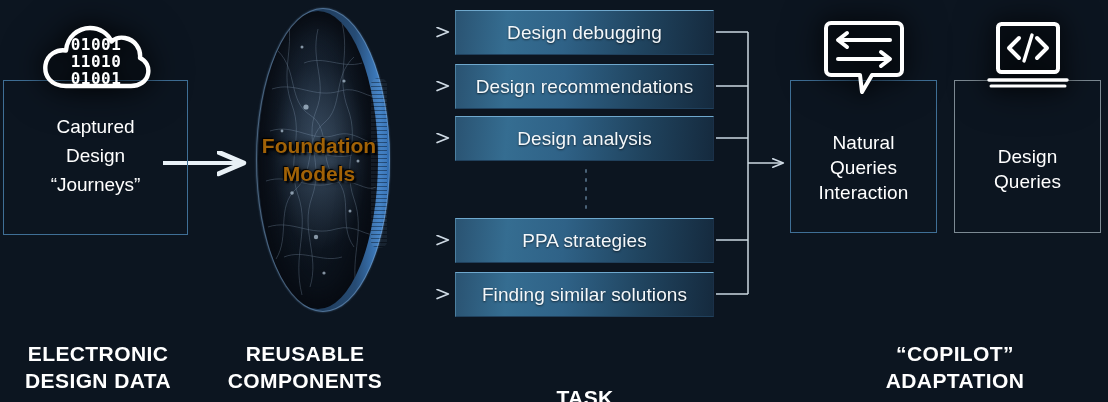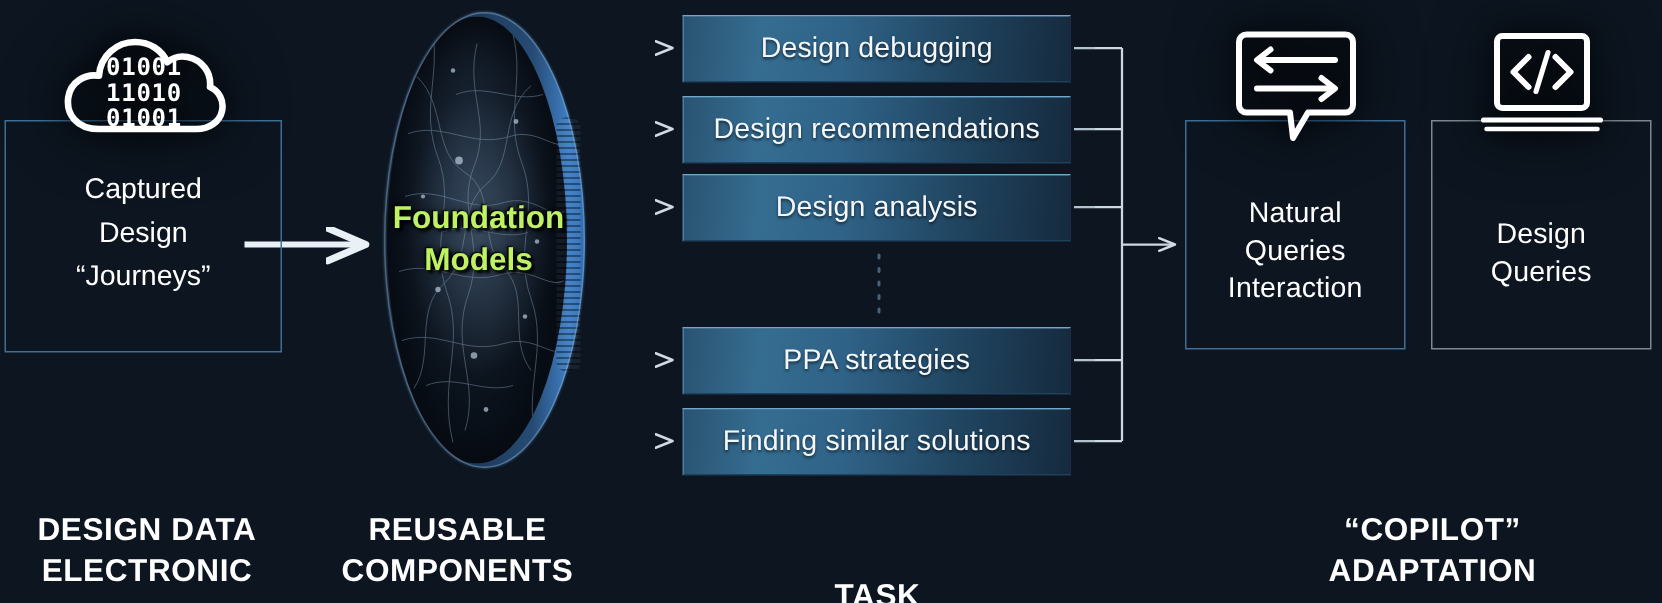--- a/index.html
+++ b/index.html
@@ -92,21 +92,21 @@
     opacity: .75;
   }
   #disc .caption {
     position: absolute;
     left: 0; right: 8px;
     top: 124px;
     text-align: center;
     font-size: 21px;
     font-weight: bold;
     line-height: 28px;
-    color: #bef264;
+    color: #a16207;
     text-shadow: 2px 2px 2px #000, -1px -1px 1px #000, 0 0 6px #000;
   }
   
   .task {
     position: absolute;
     left: 455px; width: 259px; height: 45px;
     box-sizing: border-box;
     border-top: 1.5px solid #6fa8cd;
     border-left: 1px solid #4c7f9f;
     border-right: 1px solid #1b3048;
@@ -214,22 +214,22 @@
   </div>
 
   <div style="position:absolute; left:3px; top:112px; width:185px; text-align:center;
               font-size:19px; line-height:29px;">
     <div>Captured</div>
     <div>Design</div>
     <div>“Journeys”</div>
   </div>
 
   <div class="section-title" style="left:0px; width:196px;">
+    <div>ELECTRONIC</div>
     <div>DESIGN DATA</div>
-    <div>ELECTRONIC</div>
   </div>
 
   <div id="disc">
     <div class="rim"></div>
     <div class="face">
       <svg class="web" viewBox="0 0 120 298" preserveAspectRatio="none">
         <g stroke="#9fb8d2" stroke-width=".55" fill="none" opacity=".55">
           <path d="M20,40 C40,60 30,90 52,104 C74,118 60,150 78,168 C96,186 80,214 96,236"></path>
           <path d="M60,18 C52,52 70,70 58,100 C46,130 66,152 54,186 C42,220 62,244 52,276"></path>
           <path d="M96,46 C74,66 86,96 66,112 C46,128 58,160 38,178 C18,196 32,226 18,248"></path>

